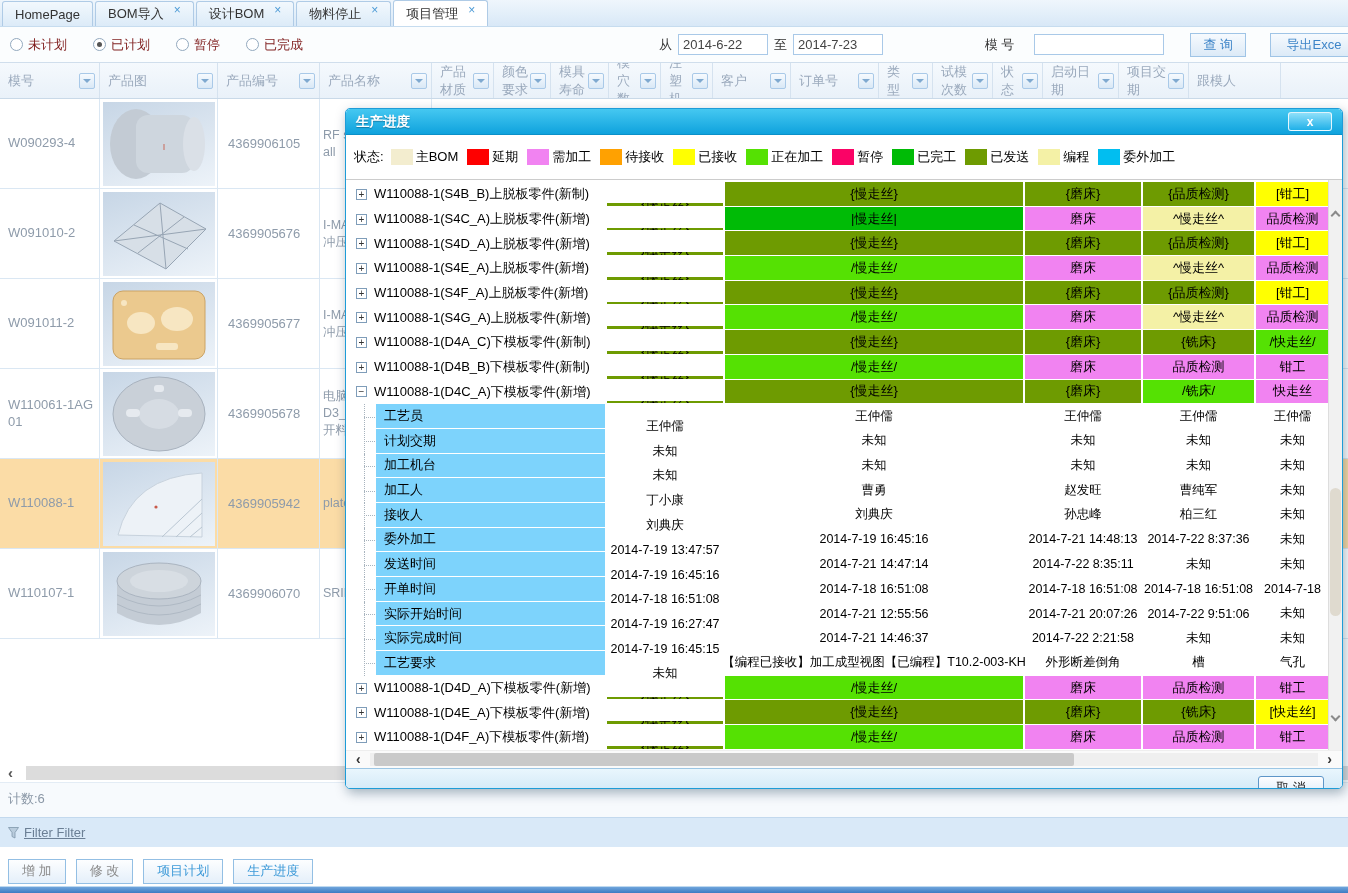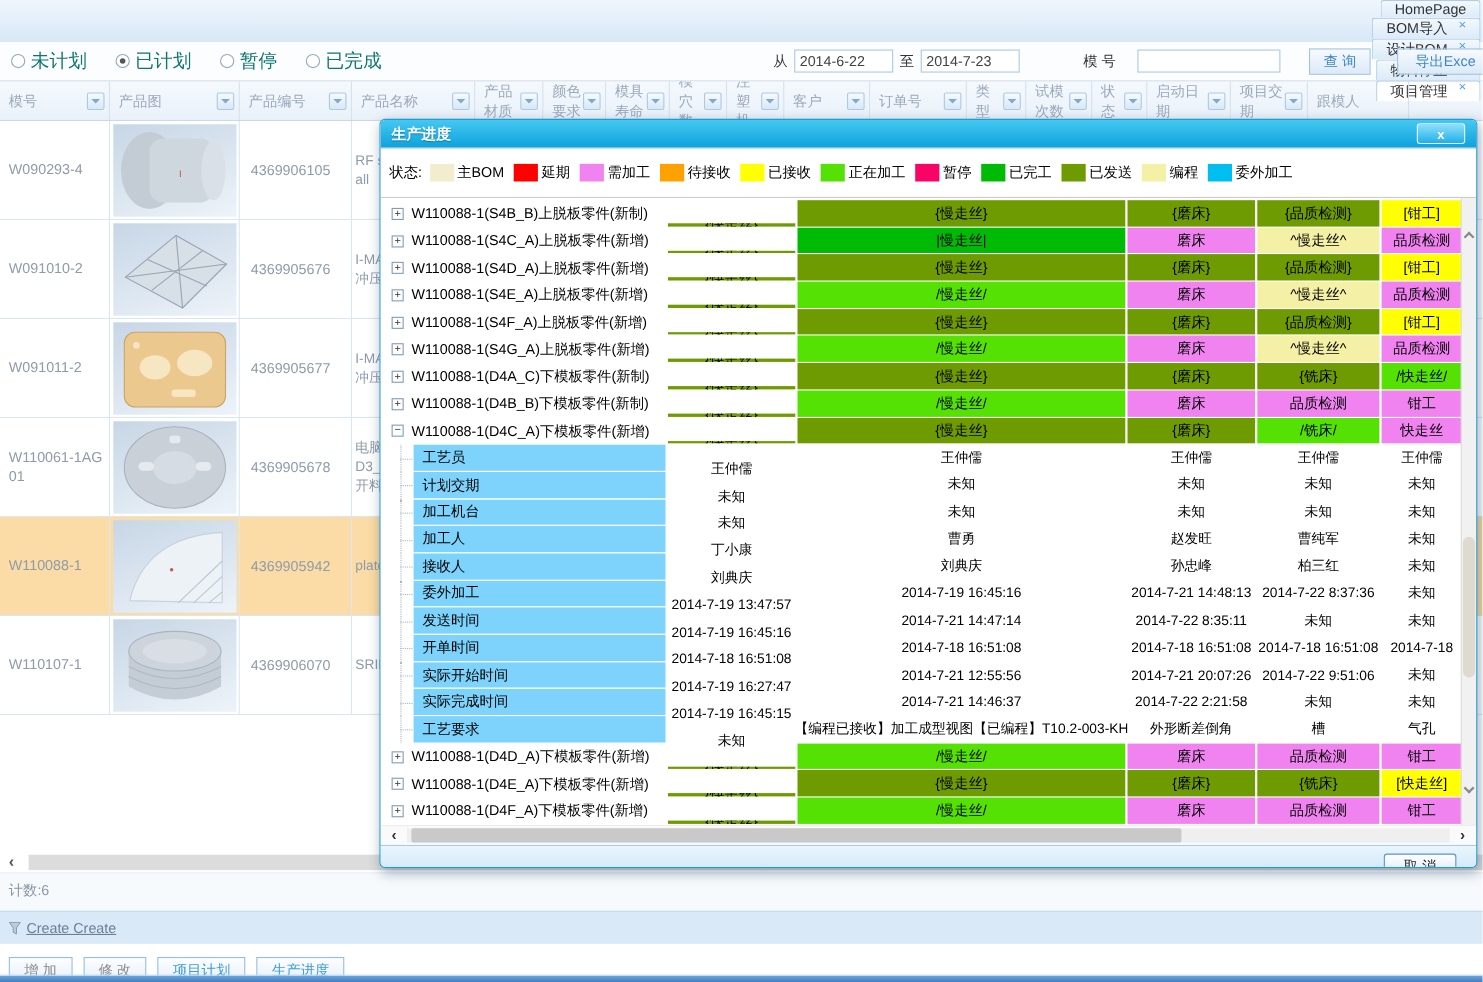--- a/index.html
+++ b/index.html
@@ -1,31 +1,31 @@
 <!DOCTYPE html>
 <html><head>
 <meta charset="utf-8">
 <style>
   * { margin:0; padding:0; box-sizing:border-box; }
   html,body { width:1348px; height:893px; overflow:hidden; background:#fff;
     font-family:"Liberation Sans","DejaVu Sans",sans-serif; }
   #app { position:relative; width:1348px; height:893px; background:#fff; overflow:hidden; }
 
   
-  .tabbar { height:38px; background:linear-gradient(#EFF6FC,#D8E8F7); border-bottom:1px solid #C6DCEF;
-    display:flex; align-items:flex-end; padding-left:2px;flex-direction:column; }
+  .tabbar { height:27px; background:linear-gradient(#EFF6FC,#D8E8F7); border-bottom:1px solid #C6DCEF;
+    display:flex; align-items:flex-end; padding-left:2px; }
   .tab { height:25px; margin-right:2px; padding:0 12px; border:1px solid #AFCBE6; border-bottom:none;
     border-radius:3px 3px 0 0; background:linear-gradient(#F2F8FD,#DCEBF8); display:flex; align-items:center;
     font-size:13px; color:#333; cursor:default; }
   .tab.active { background:#fff; height:26px; }
   .tclose { color:#4D9BD6; font-size:12px; margin-left:10px; margin-top:-8px; }
 
   
   .filterbar { height:35px; display:flex; align-items:center; padding-left:10px; background:#FBFDFE; }
-  .rd { display:flex; align-items:center; margin-right:26px; font-size:17px; color:#0f766e; }
+  .rd { display:flex; align-items:center; margin-right:26px; font-size:13px; color:#7f1d1d; }
   .rc { width:13px; height:13px; border:1px solid #93A9BE; border-radius:50%; margin-right:5px; background:#fff; position:relative; }
   .rd.sel .rc::after { content:""; position:absolute; inset:3px; border-radius:50%; background:#555; }
   .dates { display:flex; align-items:center; gap:6px; margin-left:330px; font-size:13px; color:#333; }
   .txt { height:21px; border:1px solid #A9C9E8; font-size:13px; color:#444; padding:0 4px;
     font-family:"Liberation Sans","DejaVu Sans",sans-serif; }
   .date { width:90px; }
   .moldgrp { margin-left:auto; display:flex; align-items:center; gap:20px; font-size:13px; color:#333; padding-right:0; }
   .mold-in { width:130px; }
   .btn { height:24px; padding:0 12px; border:1px solid #9FC4E6; background:linear-gradient(#F6FAFE,#DCEAF7);
     color:#3E85C8; font-size:13px; font-family:inherit; }
@@ -398,21 +398,21 @@
   </div>
 
   <div class="countrow">
     <span>计数:6</span>
   </div>
 
   <div class="filterrow">
     <svg class="funnel" width="11" height="12" viewBox="0 0 11 12">
       <path d="M0.5 0.5 H10.5 L7 5.5 V11 L4 9.5 V5.5 Z" fill="#B9CCDD" stroke="#7E95AA" stroke-width="0.8"></path>
     </svg>
-    <a href="#">Create Create</a>
+    <a href="#">Filter Filter</a>
   </div>
 
   <div class="actions" id="actions">
       <button class="act">增 加</button>
       <button class="act">修 改</button>
       <button class="act blue">项目计划</button>
       <button class="act blue">生产进度</button>
     </div>
   <div class="bottombar"></div>
 

